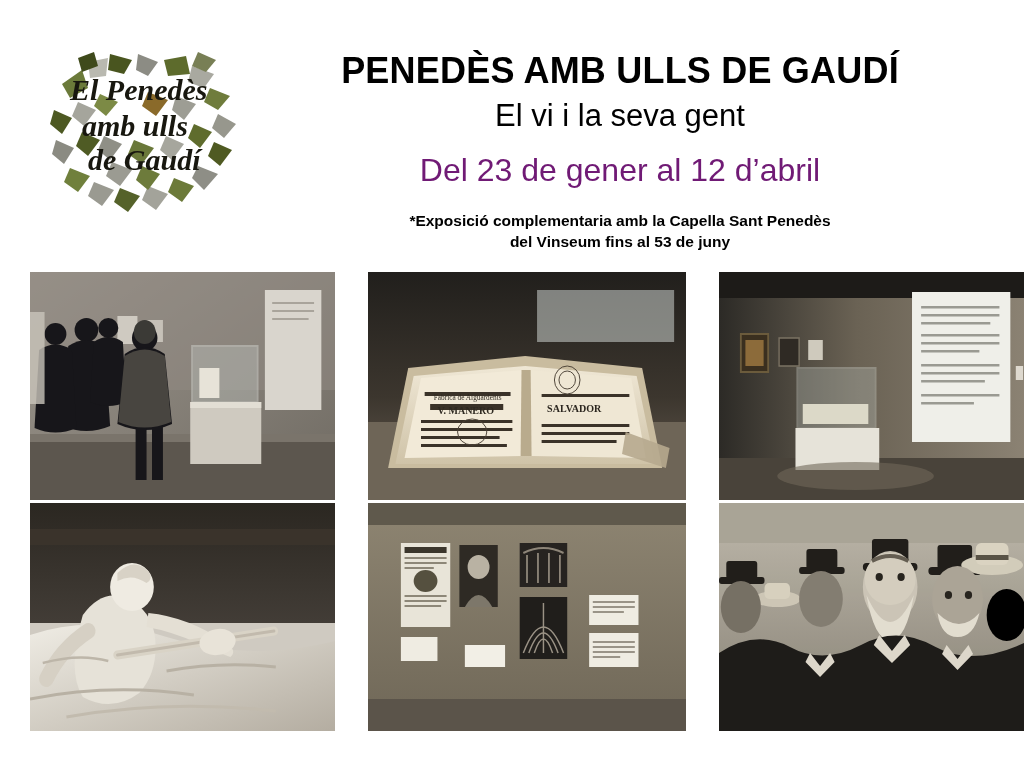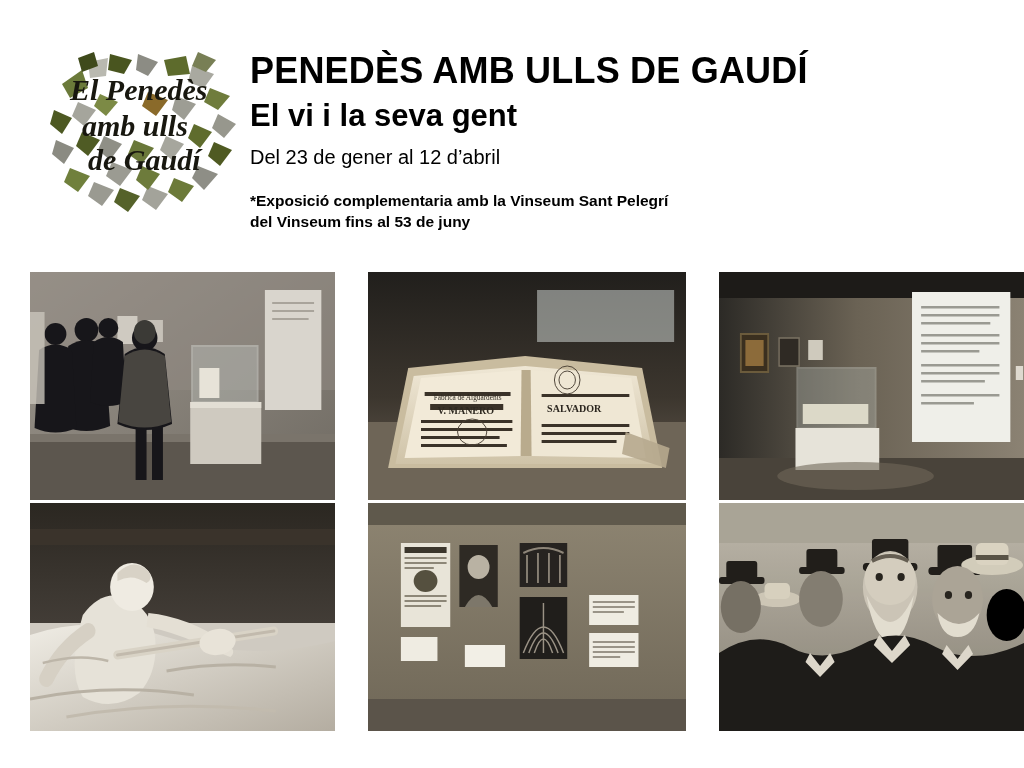--- a/index.html
+++ b/index.html
@@ -30,42 +30,42 @@
     width: 190px;
     height: 178px;
   }
   .logo svg { display:block; }
 
   .titles {
     position: absolute;
     left: 250px;
     top: 50px;
     width: 740px;
-    text-align: left;
+    text-align: center;
   }
   .title-main {
     font-size: 36px;
     font-weight: bold;
     letter-spacing: 0.2px;
     line-height: 1.15;
     color: #000000;
   }
   .title-sub {
     font-size: 31px;
-    font-weight: bold;
+    font-weight: normal;
     line-height: 1.2;
     margin-top: 6px;
     color: #000000;
   }
   .title-dates {
-    font-size: 20px;
+    font-size: 32px;
     font-weight: normal;
     line-height: 1.2;
-    margin-top: 10px;
-    color: #000000;
+    margin-top: 16px;
+    color: #701a75;
   }
   .note {
     font-size: 15.5px;
     font-weight: bold;
     line-height: 1.35;
     margin-top: 22px;
     color: #000000;
   }
 
   
@@ -135,21 +135,21 @@
         <text x="40" y="126" font-size="30">de Gaudí</text>
       </g>
     </svg>
   </div>
 
   <div class="titles">
     <div class="title-main">PENEDÈS AMB ULLS DE GAUDÍ</div>
     <div class="title-sub">El vi i la seva gent</div>
     <div class="title-dates">Del 23 de gener al 12 d’abril</div>
     <div class="note">
-      <div>*Exposició complementaria amb la Vinseum Sant Pelegrí</div>
+      <div>*Exposició complementaria amb la Capella Sant Penedès</div>
       <div>del Vinseum fins al 53 de juny</div>
     </div>
   </div>
 </div>
 
 <div class="grid">
 
   <div class="cell">
     <svg viewBox="0 0 335 228" preserveAspectRatio="none" xmlns="http://www.w3.org/2000/svg">
       <defs>

